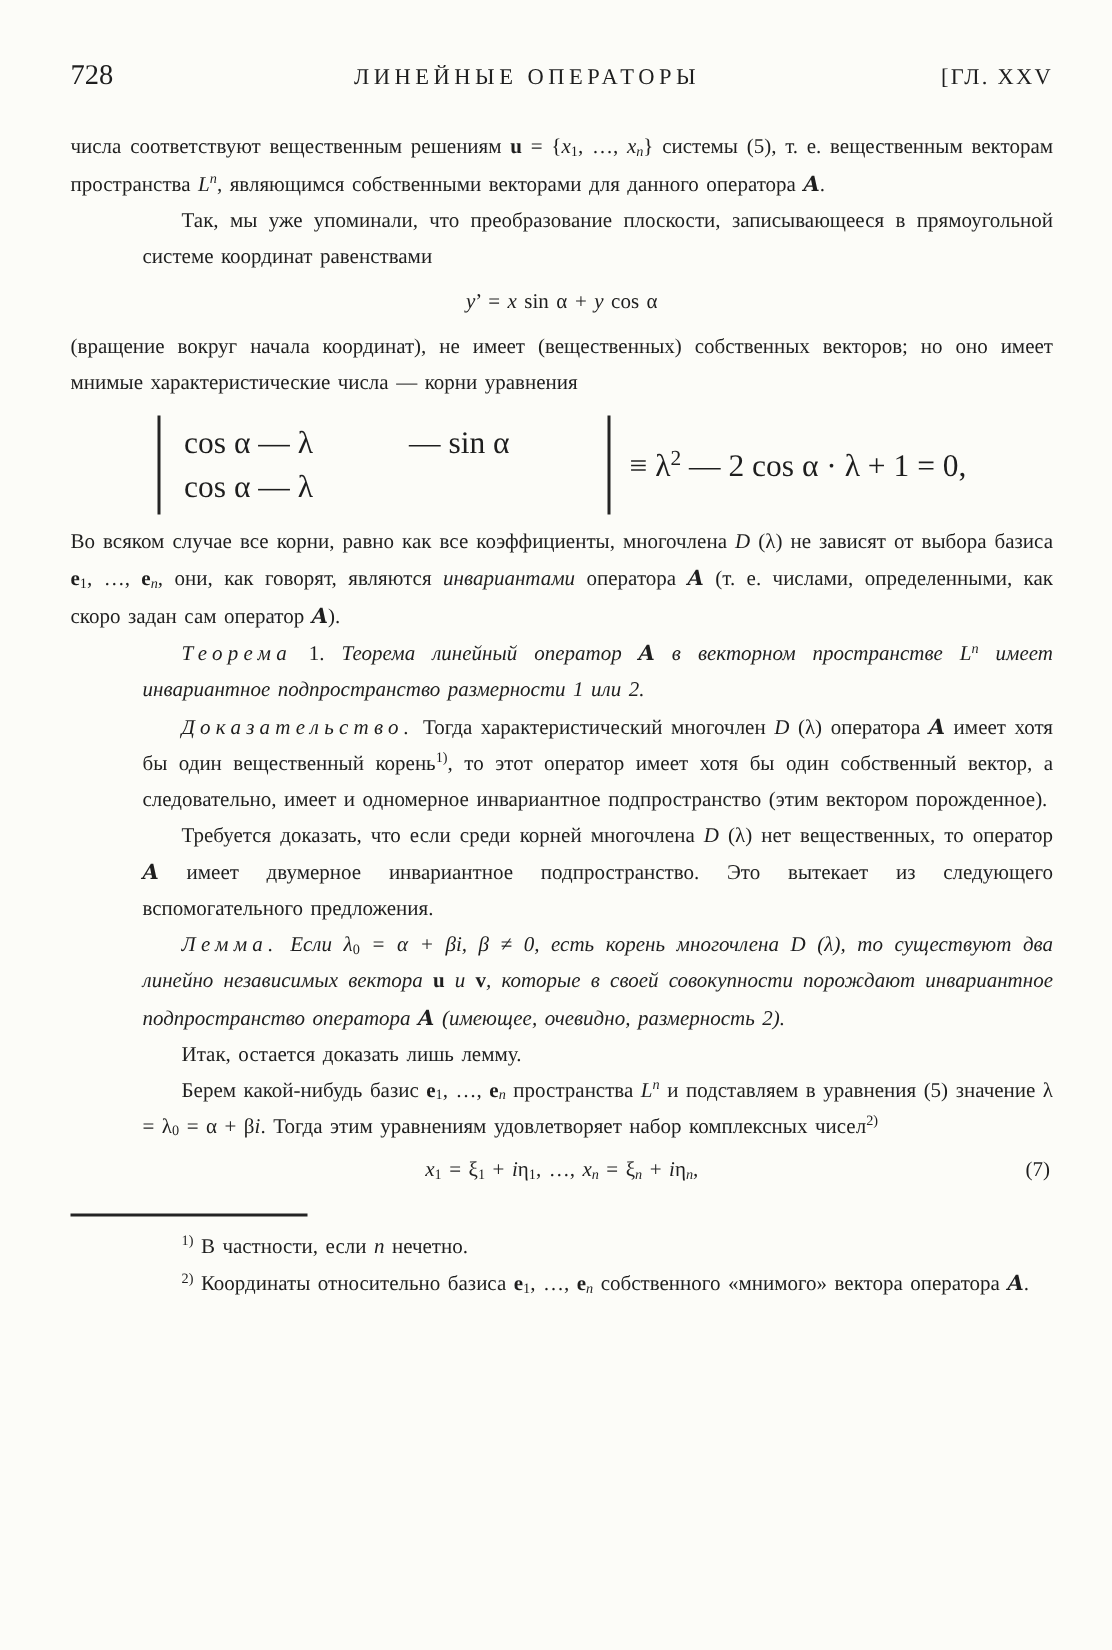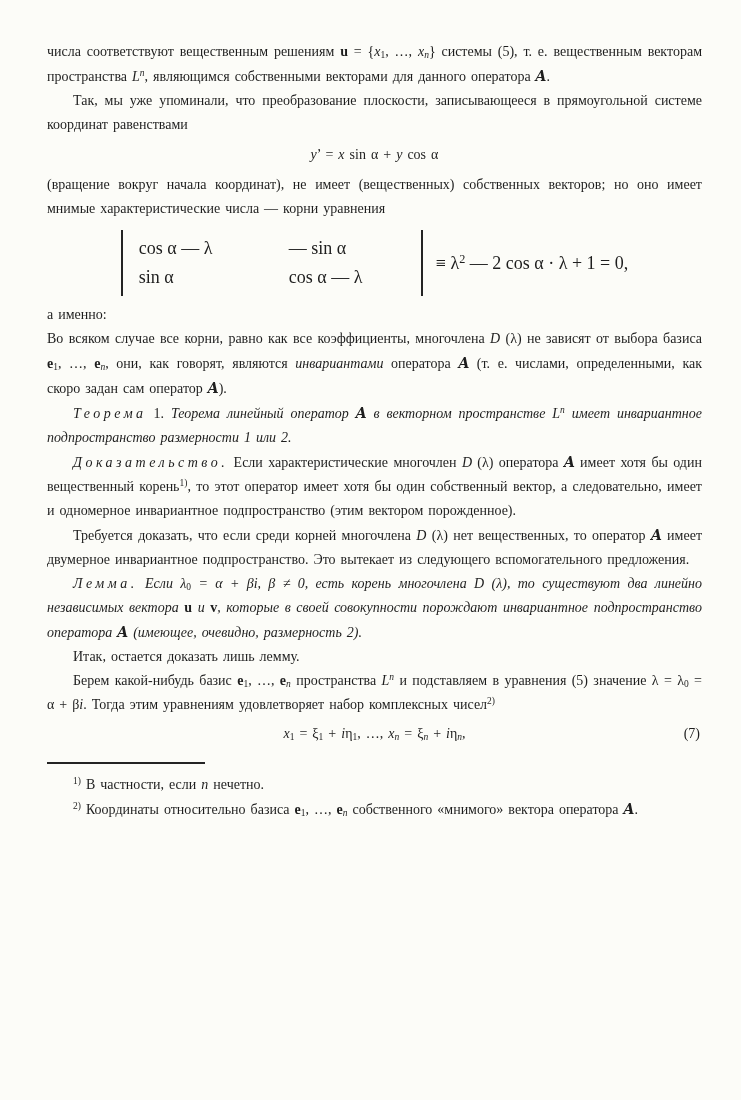--- a/index.html
+++ b/index.html
@@ -10,81 +10,84 @@
     color: #1e1e1e;
     font-family: "Liberation Serif", "DejaVu Serif", serif;
     position: relative; overflow: hidden;
   }
   .inner { position: absolute; left: 47px; top: 40px; width: 655px; }
   .pghead { display: flex; align-items: baseline; margin-bottom: 25px; }
   .pgnum { font-size: 19px; }
   .runtitle { flex: 1; text-align: center; font-size: 15px; letter-spacing: 3px; }
   .chap { font-size: 15px; letter-spacing: 1.5px; }
   p { margin: 0; font-size: 14px; line-height: 24px; text-align: justify; word-spacing: 1.5px; }
-  .ind { text-indent: 26px; }
+  .ind { text-indent: 26px; margin-left: 48px; }
   .sp { letter-spacing: 3.5px; font-style: italic; }
   .scr { font-family: "DejaVu Serif", serif; font-style: italic; font-weight: 600; }
   .si { font-style: italic; }
   sub { font-size: 68%; line-height: 0; vertical-align: -0.2em; }
   sup { font-size: 68%; line-height: 0; vertical-align: 0.5em; }
   .eqpair { margin: 5px 0; }
   .eq { text-align: center; text-indent: 0; margin: 4px 0; line-height: 26px; }
-  .det { display: flex; justify-content: center; margin: 9px 0 7px; font-size: 18px; }
+  .det { display: flex; justify-content: center; margin: 9px 0 7px; font-size: 21px; }
   .matrix { border-left: 2px solid #242424; border-right: 2px solid #242424; padding: 4px 12px 4px 16px; margin-right: 13px; }
   .mrow { display: flex; line-height: 29px; }
   .mc1 { width: 150px; text-align: left; }
   .mc2 { min-width: 120px; text-align: left; }
   .detrhs { align-self: center; line-height: 29px; }
   .rad { display: inline-block; transform: scale(1.05, 1.3); transform-origin: bottom; margin-right: -1px; }
   .vinc { border-top: 1.6px solid #1e1e1e; padding: 0 3px 0 1px; }
   .eq7 { position: relative; margin: 4px 0 2px; }
   .eqtag { position: absolute; right: 2px; top: 0; }
   .fnrule { width: 158px; border-top: 2px solid #242424; margin: 15px 0 9px; }
   .fn { font-size: 15px; line-height: 19.5px; word-spacing: 1px; }
   .fn .ind { text-indent: 26px; }
 </style>
 </head>
 <body>
 
 <div class="page">
   <div class="inner">
 
+    <div class="pghead">
+        <span class="pgnum">728</span>
+        <span class="runtitle">ЛИНЕЙНЫЕ ОПЕРАТОРЫ</span>
+        <span class="chap">[ГЛ. XXV</span>
+      </div>
 
     <p><span>числа соответствуют вещественным решениям </span><b>u</b><span> = {</span><i>x</i><sub>1</sub><span>, …, </span><i>x</i><sub class="si">n</sub><span>} системы (5), т. е. вещественным векторам пространства </span><i>L</i><sup class="si">n</sup><span>, являющимся собственными векторами для данного оператора </span><i class="scr">A</i><span>.</span></p>
 
     <p class="ind"><span>Так, мы уже упоминали, что преобразование плоскости, записывающееся в прямоугольной системе координат равенствами</span></p>
 
     <div class="eqpair">
       <p class="eq"><i>y</i><span>’ = </span><i>x</i><span> sin α + </span><i>y</i><span> cos α</span></p>
     </div>
 
     <p><span>(вращение вокруг начала координат), не имеет (вещественных) собственных векторов; но оно имеет мнимые характеристические числа — корни уравнения</span></p>
 
     <div class="det">
       <div class="matrix">
         <div class="mrow">
             <span class="mc1">cos α — λ</span>
             <span class="mc2">— sin α</span>
           </div>
         <div class="mrow">
-            <span class="mc1">sin α</span>
             <span class="mc2">cos α — λ</span>
           </div>
       </div>
       <div class="detrhs"><span>≡ λ</span><sup>2</sup><span> — 2 cos α · λ + 1 = 0,</span></div>
     </div>
 
-    <p><span>а именно:</span></p>
 
 
     <p><span>Во всяком случае все корни, равно как все коэффициенты, многочлена </span><i>D</i><span> (λ) не зависят от выбора базиса </span><b>e</b><sub>1</sub><span>, …, </span><b>e</b><sub class="si">n</sub><span>, они, как говорят, являются </span><i>инвариантами</i><span> оператора </span><i class="scr">A</i><span> (т. е. числами, определенными, как скоро задан сам оператор </span><i class="scr">A</i><span>).</span></p>
 
     <p class="ind"><span class="sp">Теорема</span><span> 1. </span><i>Теорема линейный оператор </i><i class="scr">A</i><i> в векторном пространстве </i><i>L</i><sup class="si">n</sup><i> имеет инвариантное подпространство размерности 1 или 2.</i></p>
 
-    <p class="ind"><span class="sp">Доказательство.</span><span> Если характеристические многочлен </span><i>D</i><span> (λ) оператора </span><i class="scr">A</i><span> имеет хотя бы один вещественный корень</span><sup>1)</sup><span>, то этот оператор имеет хотя бы один собственный вектор, а следовательно, имеет и одномерное инвариантное подпространство (этим вектором порожденное).</span></p>
+    <p class="ind"><span class="sp">Доказательство.</span><span> Тогда характеристический многочлен </span><i>D</i><span> (λ) оператора </span><i class="scr">A</i><span> имеет хотя бы один вещественный корень</span><sup>1)</sup><span>, то этот оператор имеет хотя бы один собственный вектор, а следовательно, имеет и одномерное инвариантное подпространство (этим вектором порожденное).</span></p>
 
     <p class="ind"><span>Требуется доказать, что если среди корней многочлена </span><i>D</i><span> (λ) нет вещественных, то оператор </span><i class="scr">A</i><span> имеет двумерное инвариантное подпространство. Это вытекает из следующего вспомогательного предложения.</span></p>
 
     <p class="ind"><span class="sp">Лемма.</span><i> Если λ</i><sub>0</sub><i> = α + βi, β ≠ 0, есть корень многочлена </i><i>D</i><i> (λ), то существуют два линейно независимых вектора </i><b>u</b><i> и </i><b>v</b><i>, которые в своей совокупности порождают инвариантное подпространство оператора </i><i class="scr">A</i><i> (имеющее, очевидно, размерность 2).</i></p>
 
     <p class="ind"><span>Итак, остается доказать лишь лемму.</span></p>
 
     <p class="ind"><span>Берем какой-нибудь базис </span><b>e</b><sub>1</sub><span>, …, </span><b>e</b><sub class="si">n</sub><span> пространства </span><i>L</i><sup class="si">n</sup><span> и подставляем в уравнения (5) значение λ = λ</span><sub>0</sub><span> = α + β</span><i>i</i><span>. Тогда этим уравнениям удовлетворяет набор комплексных чисел</span><sup>2)</sup></p>
 
     <p class="eq eq7"><i>x</i><sub>1</sub><span> = ξ</span><sub>1</sub><span> + </span><i>i</i><span>η</span><sub>1</sub><span>, …, </span><i>x</i><sub class="si">n</sub><span> = ξ</span><sub class="si">n</sub><span> + </span><i>i</i><span>η</span><sub class="si">n</sub><span>,</span><span class="eqtag">(7)</span></p>

